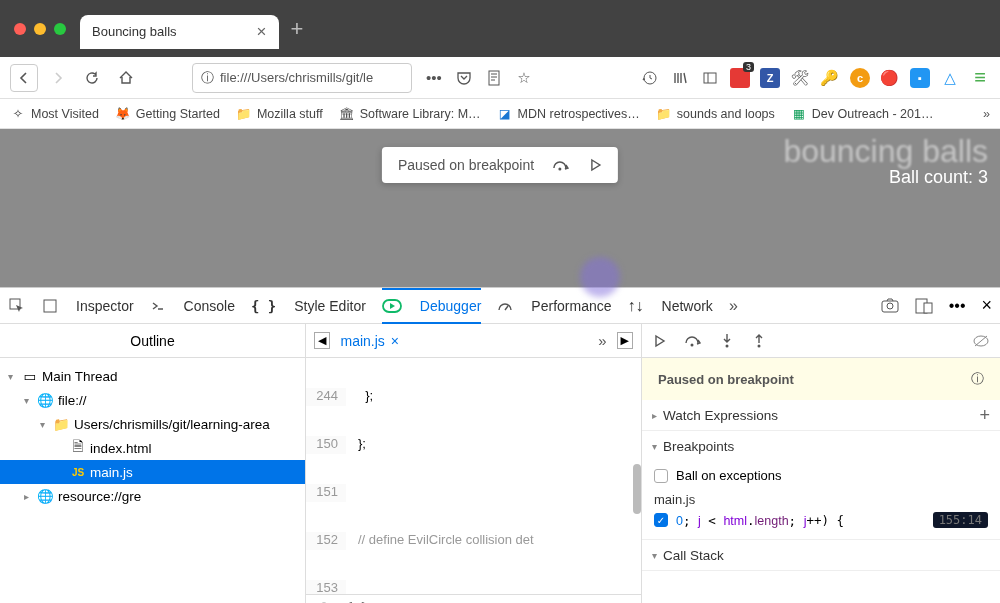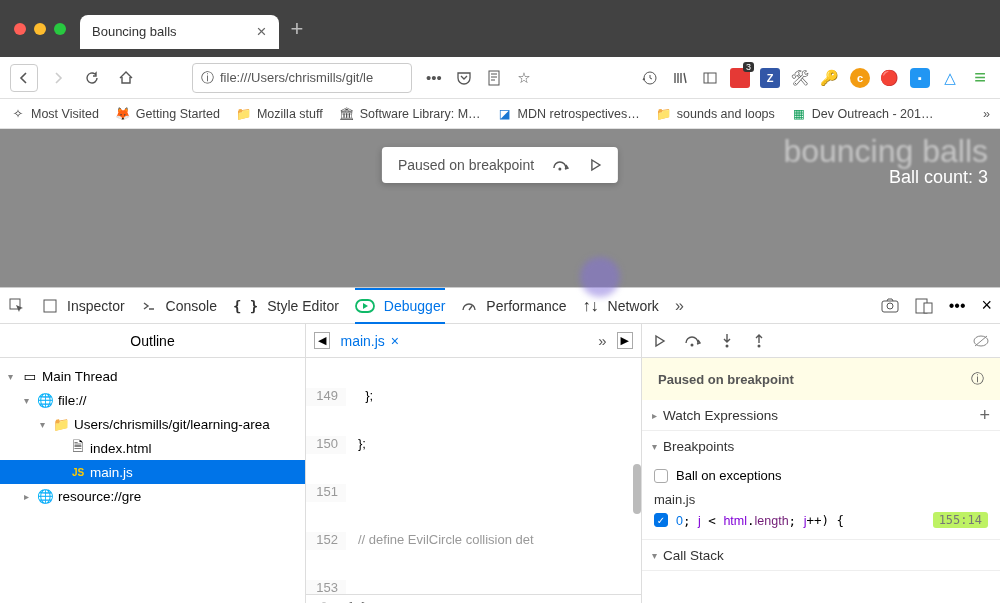--- a/index.html
+++ b/index.html
@@ -26,21 +26,21 @@
 .bm { display: flex; align-items: center; gap: 5px; color: #444; cursor: pointer; white-space: nowrap; }
 .bm-icon { width: 16px; height: 16px; display: flex; align-items: center; justify-content: center; }
 .content-area { height: 158px; background: #8b8b8b; position: relative; }
 .pause-toast { position: absolute; left: 50%; top: 18px; transform: translateX(-50%); background: #fff; border-radius: 4px; padding: 10px 16px; display: flex; align-items: center; gap: 18px; box-shadow: 0 2px 6px rgba(0,0,0,0.2); }
 .pause-toast span { font-size: 14px; color: #555; }
 .bounce-title { position: absolute; right: 12px; top: 4px; font-size: 32px; color: rgba(255,255,255,0.5); font-weight: 500; filter: blur(1px); }
 .ball-count { position: absolute; right: 12px; top: 38px; font-size: 18px; color: #fff; }
 .purple-ball { position: absolute; left: 580px; bottom: -10px; width: 40px; height: 40px; border-radius: 50%; background: rgba(130,110,220,0.5); filter: blur(3px); }
 .devtools { height: 333px; display: flex; flex-direction: column; border-top: 1px solid #ccc; }
 .dt-tabs { height: 36px; display: flex; align-items: center; border-bottom: 1px solid #ddd; padding: 0 8px; gap: 16px; }
-.dt-tab { display: flex; align-items: center; gap: 9px; color: #333; font-size: 14px; cursor: pointer; height: 36px; }
+.dt-tab { display: flex; align-items: center; gap: 18px; color: #333; font-size: 14px; cursor: pointer; height: 36px; }
 .dt-tab.active { color: #0074e8; border-bottom: 2px solid #0074e8; margin-bottom: -1px; border-top: 2px solid #0074e8; margin-top: -1px; }
 .dt-right { margin-left: auto; display: flex; gap: 16px; align-items: center; }
 .dt-body { flex: 1; display: flex; overflow: hidden; }
 .dt-left { width: 306px; border-right: 1px solid #ddd; display: flex; flex-direction: column; }
 .dt-left-tabs { height: 34px; display: flex; border-bottom: 1px solid #ddd; }
 .dt-lt { flex: 1; display: flex; align-items: center; justify-content: center; font-size: 14px; cursor: pointer; }
 .dt-lt.active { color: #0074e8; border-bottom: 2px solid #0074e8; }
 .tree { flex: 1; padding: 6px 0; font-size: 13.5px; overflow: hidden; }
 .tree-row { display: flex; align-items: center; height: 24px; padding-left: 8px; gap: 4px; cursor: pointer; }
 .tree-row.sel { background: #0074e8; color: #fff; }
@@ -58,21 +58,21 @@
 .rp-ctrl { height: 34px; display: flex; align-items: center; padding: 0 10px; gap: 18px; border-bottom: 1px solid #ddd; }
 .rp-paused { background: #fffde7; padding: 12px 16px; display: flex; align-items: center; justify-content: space-between; font-weight: 600; color: #555; }
 .rp-sec { border-bottom: 1px solid #eee; }
 .rp-sec-h { height: 30px; display: flex; align-items: center; padding: 0 10px; gap: 6px; font-size: 13.5px; color: #333; cursor: pointer; }
 .rp-sec-h .tw2 { font-size: 10px; color: #888; }
 .rp-sec-h .plus { margin-left: auto; font-size: 18px; color: #666; }
 .bp-body { padding: 4px 0 8px; }
 .bp-row { display: flex; align-items: center; padding: 3px 12px; gap: 8px; font-size: 13px; }
 .bp-file { padding: 6px 12px 2px; font-size: 13px; color: #333; }
 .bp-code { font-family: Menlo, monospace; font-size: 12.5px; }
-.bp-loc { margin-left: auto; background: #bef264; padding: 1px 6px; border-radius: 3px; font-family: Menlo, monospace; font-size: 12px; color: #777; }
+.bp-loc { margin-left: auto; background: #0f172a; padding: 1px 6px; border-radius: 3px; font-family: Menlo, monospace; font-size: 12px; color: #777; }
 .cb { width: 14px; height: 14px; border: 1px solid #aaa; border-radius: 3px; display: inline-flex; align-items: center; justify-content: center; font-size: 10px; }
 .cb.on { background: #0074e8; border-color: #0074e8; color: #fff; }
 svg { display: block; }
 .scrollthumb { position: absolute; right: 0; width: 8px; height: 50px; background: #bbb; border-radius: 4px; }
 </style>
 </head>
 <body>
 
 <div class="window-chrome">
   <div class="traffic-lights">
@@ -314,21 +314,21 @@
       <div class="mid-head">
         <span style="border:1px solid #aaa;padding:1px 3px;font-size:11px">◀</span>
         <div class="file-tab">
             <span>main.js</span>
             <span style="color:#0074e8">×</span>
           </div>
         <span style="margin-left:auto;font-size:15px;color:#555">»</span>
         <span style="border:1px solid #aaa;padding:1px 3px;font-size:11px">▶</span>
       </div>
       <div class="code-area">
-        <div class="code-line"><span class="ln">149</span><span class="cc">  };</span></div>
+        <div class="code-line"><span class="ln">244</span><span class="cc">  };</span></div>
         <div class="code-line"><span class="ln">150</span><span class="cc">};</span></div>
         <div class="code-line"><span class="ln">151</span><span class="cc"></span></div>
         <div class="code-line"><span class="ln">152</span><span class="cc"><span class="k-cm">// define EvilCircle collision det</span></span></div>
         <div class="code-line"><span class="ln">153</span><span class="cc"></span></div>
         
         
         
         
         
         

